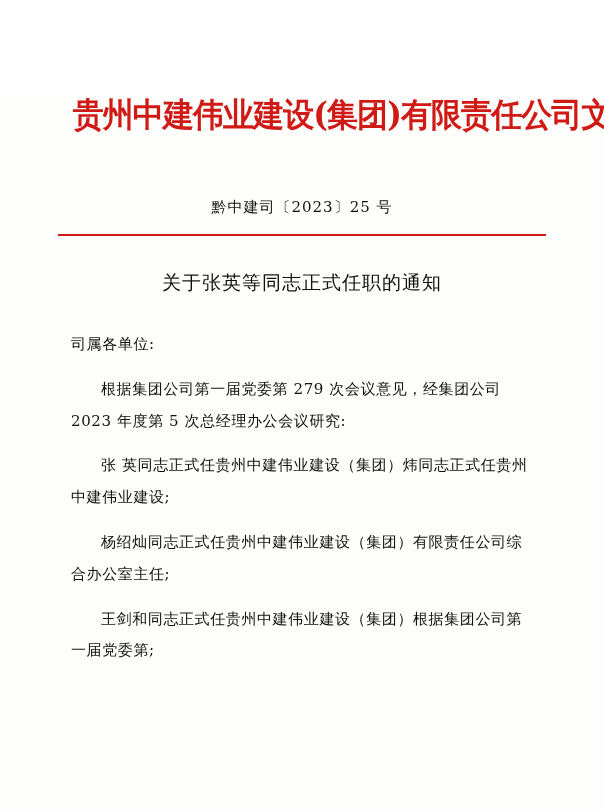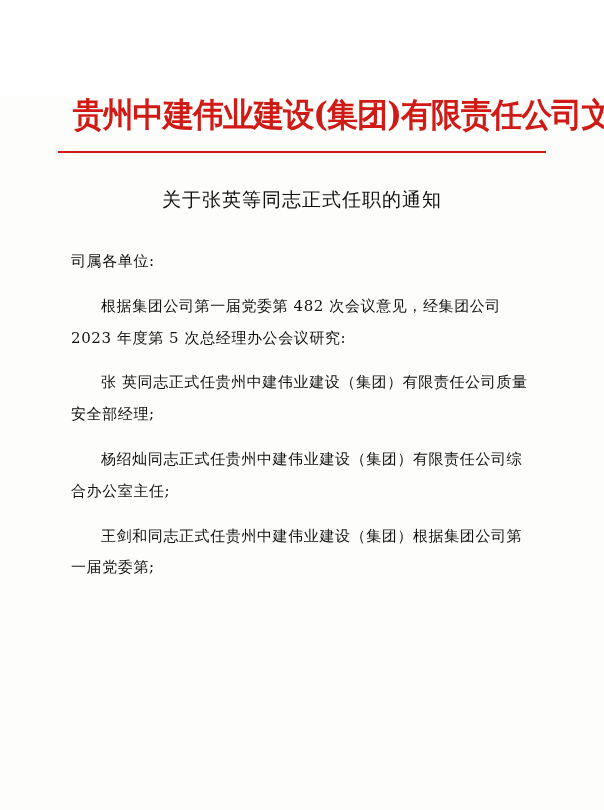--- a/index.html
+++ b/index.html
@@ -83,26 +83,27 @@
 </style>
 </head>
 <body>
 
 <div class="page">
 
   <div class="masthead">
     <div class="masthead-title">贵州中建伟业建设(集团)有限责任公司文件</div>
   </div>
 
+  <div class="docnum">黔中建司〔2023〕25 号</div>
 
   <div class="red-rule"></div>
 
   <div class="headline">关于张英等同志正式任职的通知</div>
 
   <div class="body">
     <p>司属各单位:</p>
-    <p class="indent">根据集团公司第一届党委第 482 次会议意见，经集团公司 2023 年度第 5 次总经理办公会议研究:</p>
-    <p class="indent">张   英同志正式任贵州中建伟业建设（集团）有限责任公司质量安全部经理;</p>
+    <p class="indent">根据集团公司第一届党委第 279 次会议意见，经集团公司 2023 年度第 5 次总经理办公会议研究:</p>
+    <p class="indent">张   英同志正式任贵州中建伟业建设（集团）炜同志正式任贵州中建伟业建设;</p>
     <p class="indent">杨绍灿同志正式任贵州中建伟业建设（集团）有限责任公司综合办公室主任;</p>
     <p class="indent">王剑和同志正式任贵州中建伟业建设（集团）根据集团公司第一届党委第;</p>
   </div>
 
 </div>
 
 </body></html>

